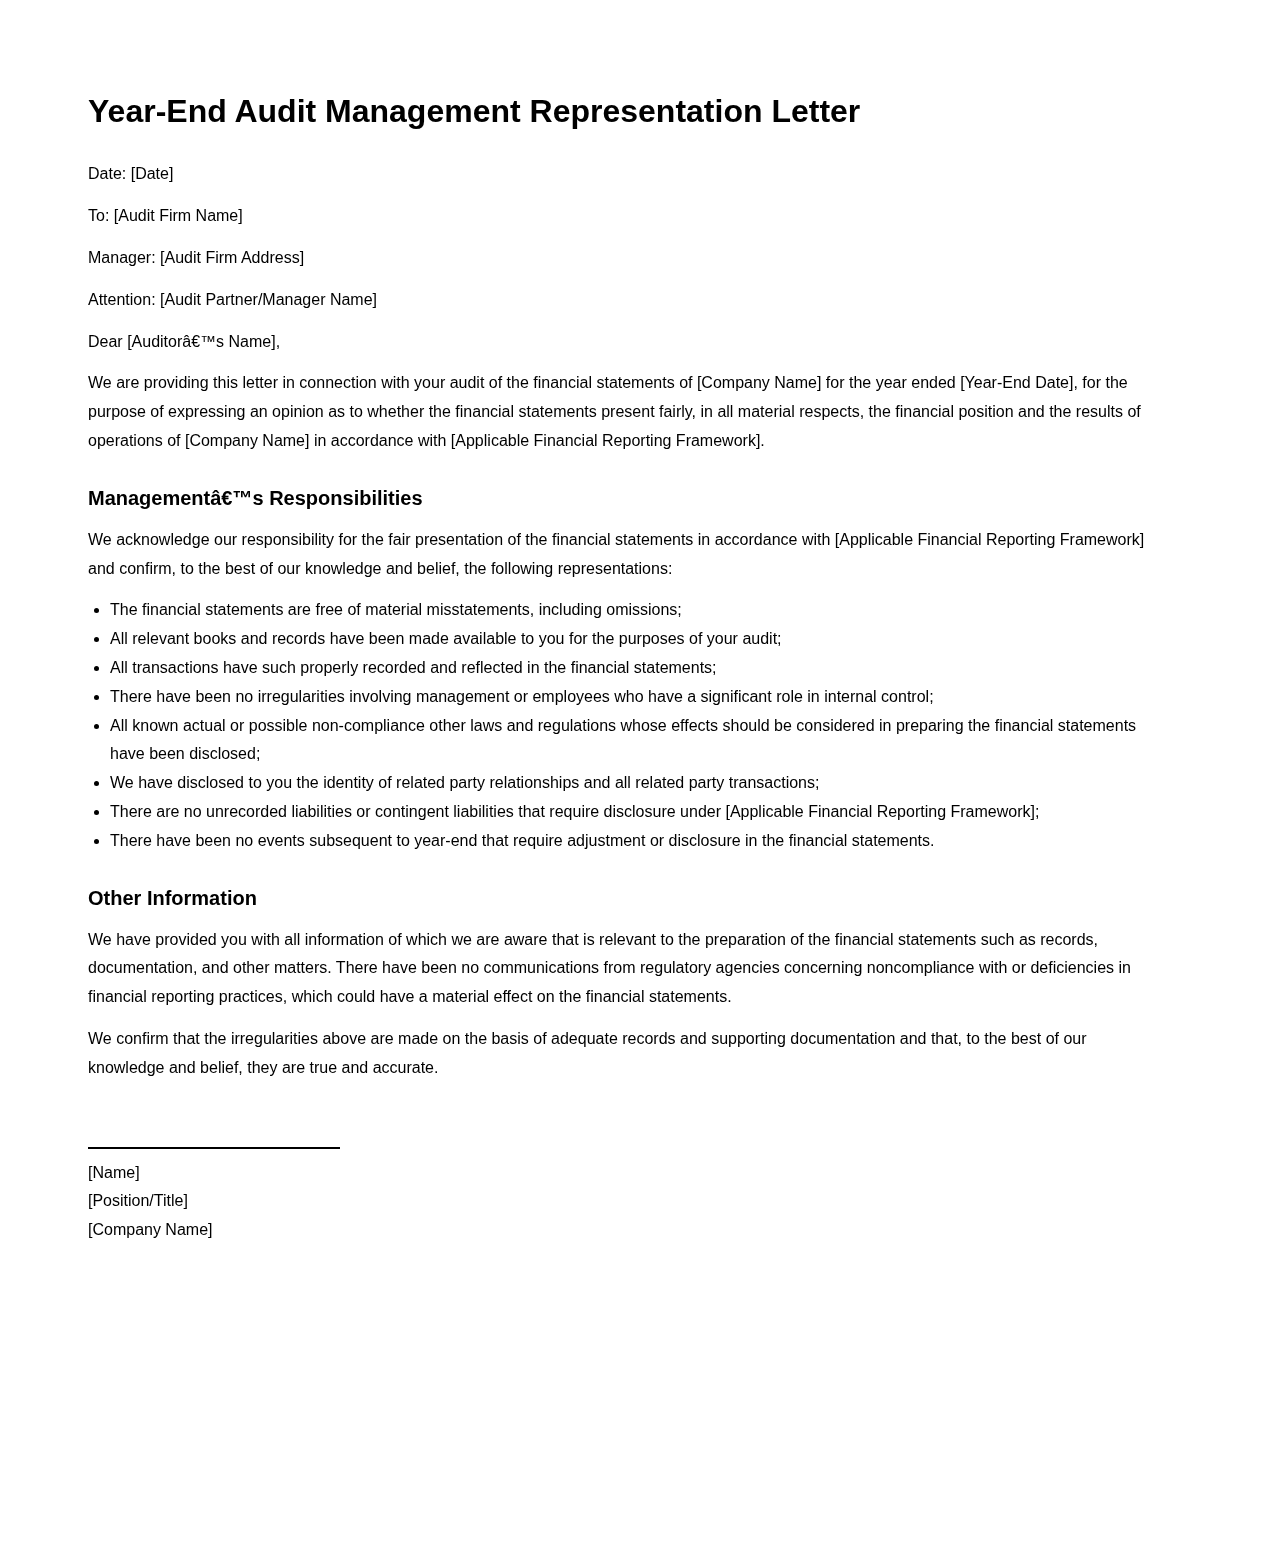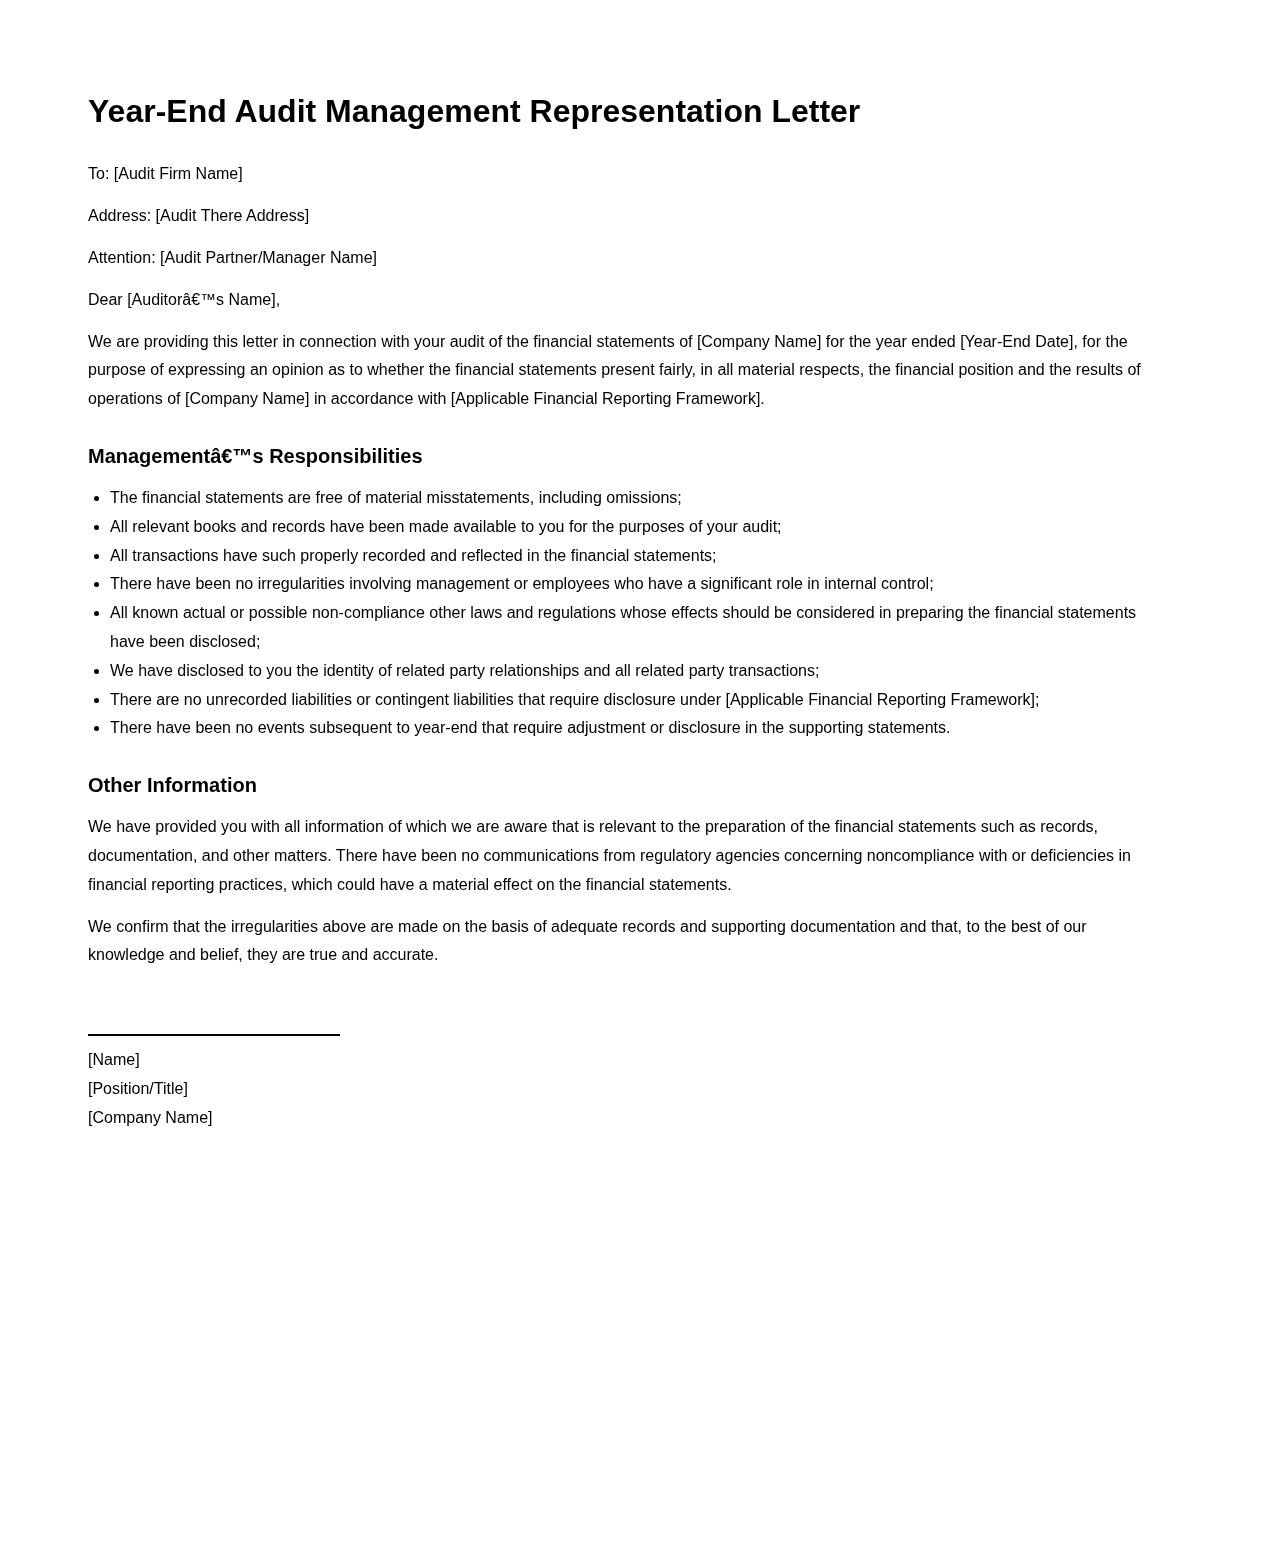--- a/index.html
+++ b/index.html
@@ -73,39 +73,41 @@
     color: #000000;
   }
 </style>
 </head>
 <body>
 
 <div class="page">
 
   <h1 class="letter-title">Year-End Audit Management Representation Letter</h1>
 
+  <p class="body-text">Date: [Date]</p>
   <p class="body-text">To: [Audit Firm Name]</p>
-  <p class="body-text">Address: [Audit There Address]</p>
+  <p class="body-text">Manager: [Audit Firm Address]</p>
   <p class="body-text">Attention: [Audit Partner/Manager Name]</p>
   <p class="body-text">Dear [Auditorâ€™s Name],</p>
 
   <p class="body-text">We are providing this letter in connection with your audit of the financial statements of [Company Name] for the year ended [Year-End Date], for the purpose of expressing an opinion as to whether the financial statements present fairly, in all material respects, the financial position and the results of operations of [Company Name] in accordance with [Applicable Financial Reporting Framework].</p>
 
   <h2 class="section-heading">Managementâ€™s Responsibilities</h2>
 
+  <p class="body-text">We acknowledge our responsibility for the fair presentation of the financial statements in accordance with [Applicable Financial Reporting Framework] and confirm, to the best of our knowledge and belief, the following representations:</p>
 
   <ul class="rep-list">
     <li>The financial statements are free of material misstatements, including omissions;</li>
     <li>All relevant books and records have been made available to you for the purposes of your audit;</li>
     <li>All transactions have such properly recorded and reflected in the financial statements;</li>
     <li>There have been no irregularities involving management or employees who have a significant role in internal control;</li>
     <li>All known actual or possible non-compliance other laws and regulations whose effects should be considered in preparing the financial statements have been disclosed;</li>
     <li>We have disclosed to you the identity of related party relationships and all related party transactions;</li>
     <li>There are no unrecorded liabilities or contingent liabilities that require disclosure under [Applicable Financial Reporting Framework];</li>
-    <li>There have been no events subsequent to year-end that require adjustment or disclosure in the supporting statements.</li>
+    <li>There have been no events subsequent to year-end that require adjustment or disclosure in the financial statements.</li>
   </ul>
 
   <h2 class="section-heading">Other Information</h2>
 
   <p class="body-text">We have provided you with all information of which we are aware that is relevant to the preparation of the financial statements such as records, documentation, and other matters. There have been no communications from regulatory agencies concerning noncompliance with or deficiencies in financial reporting practices, which could have a material effect on the financial statements.</p>
   <p class="body-text">We confirm that the irregularities above are made on the basis of adequate records and supporting documentation and that, to the best of our knowledge and belief, they are true and accurate.</p>
 
   <div class="signatures">
     <div class="sig-col">
       <div class="sig-line"></div>

